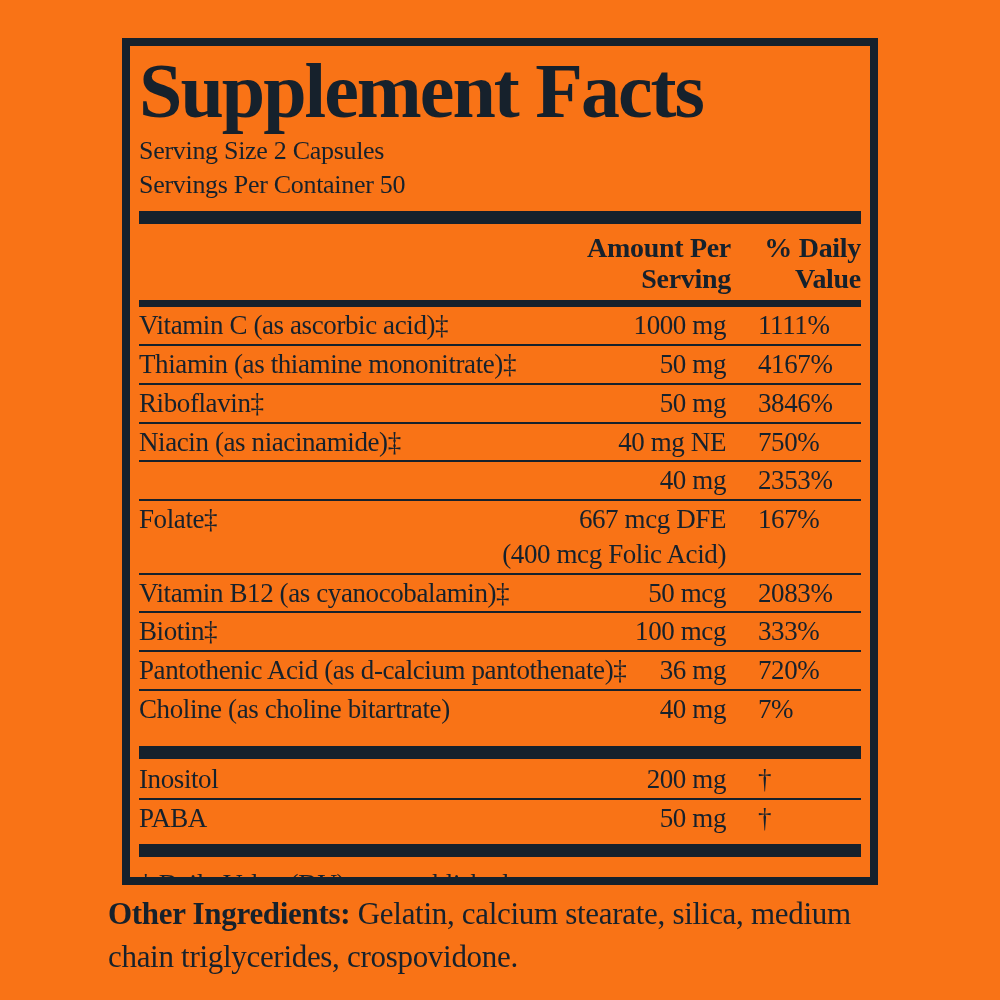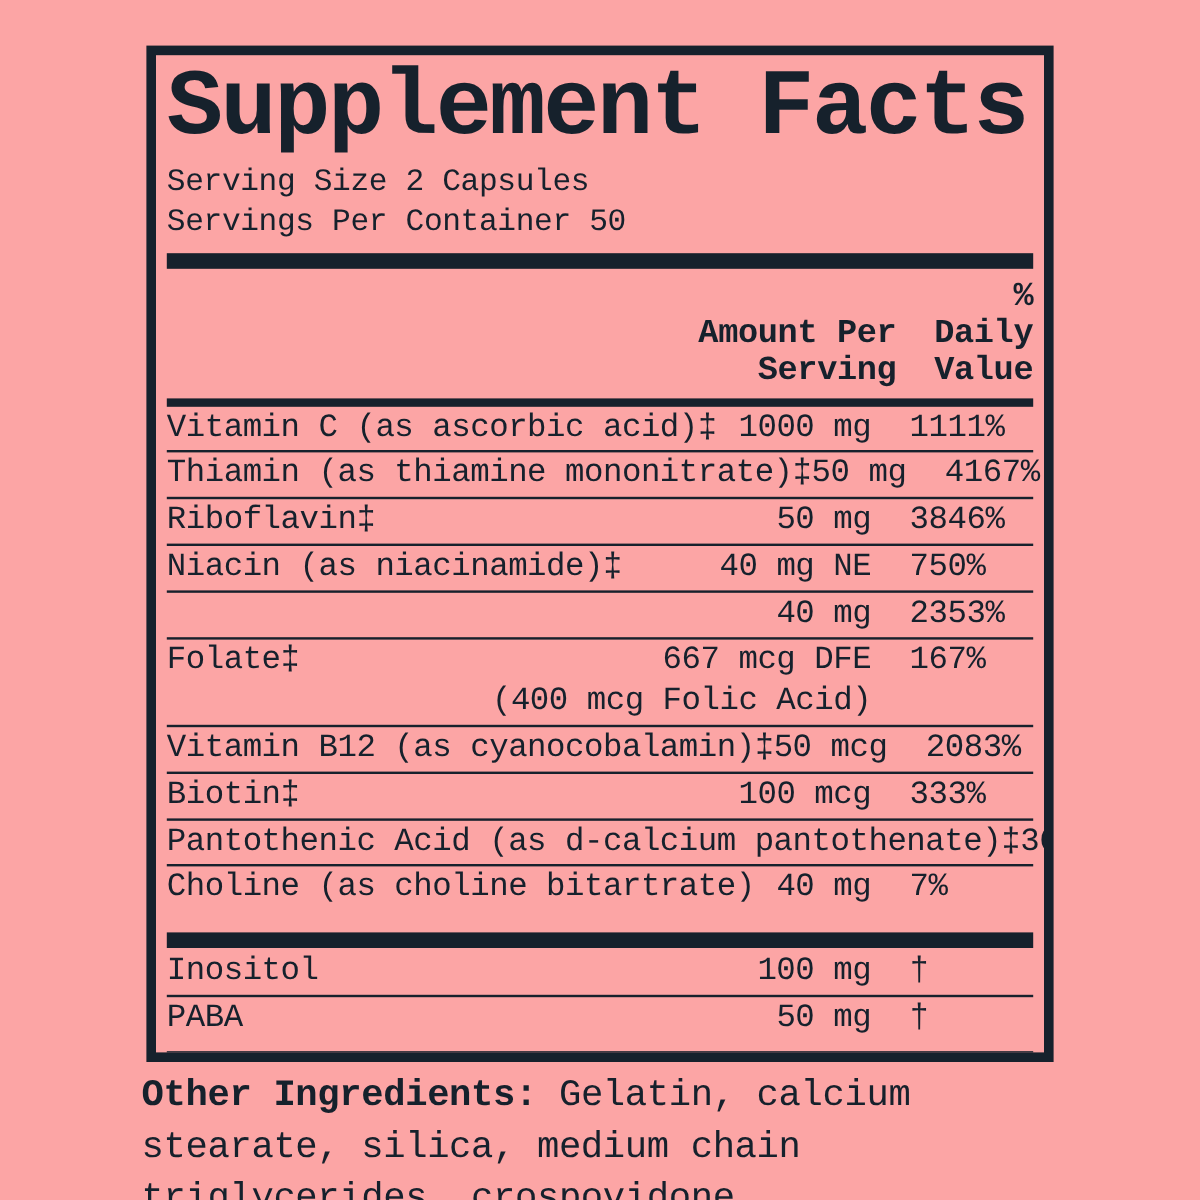--- a/index.html
+++ b/index.html
@@ -1,22 +1,22 @@
 <!DOCTYPE html>
 <html><head>
 <meta charset="utf-8">
 <style>
   * { margin: 0; padding: 0; box-sizing: border-box; }
   html, body { background: #ffffff; }
   .page {
     position: relative;
     width: 1000px;
     height: 1000px;
-    background: #fca5a5;
-    font-family: Liberation Mono, monospace;
+    background: #f97316;
+    font-family: Liberation Serif, serif;
     color: #16212c;
     overflow: hidden;
   }
   .panel {
     position: absolute;
     left: 122px;
     top: 38px;
     width: 756px;
     height: 847px;
     border: 8px solid #16212c;
@@ -42,21 +42,21 @@
     margin: 8px 0 2px 0;
   }
   .bar-medium {
     height: 7px;
     background: #16212c;
   }
   .col-headers {
     display: flex;
     justify-content: flex-end;
     align-items: flex-end;
-    gap: 4px;
+    gap: 20px;
     font-weight: bold;
     font-size: 28px;
     line-height: 1.12;
     letter-spacing: -0.3px;
     margin: 8px 0 6px 0;
   }
   .hdr-amount { width: 175px; text-align: right; }
   .hdr-dv { width: 110px; text-align: right; }
   .rows { margin-top: 0; }
   .row { padding: 3px 0 3px 0; }
@@ -74,21 +74,21 @@
   .cell-dv { flex: 0 0 103px; width: 103px; text-align: left; white-space: nowrap; margin-left: 32px; }
   .row-line.note { margin-top: 4px; }
   .section-gap { height: 10px; }
   .footnote {
     font-size: 27px;
     letter-spacing: -0.3px;
     margin: 12px 0 0 0;
   }
   .other-ingredients {
     position: absolute;
-    left: 118px;
+    left: 108px;
     top: 893px;
     width: 772px;
     font-size: 31px;
     line-height: 1.38;
     letter-spacing: -0.3px;
     color: #16212c;
   }
   .other-ingredients b { font-weight: bold; }
 </style>
 </head>
@@ -201,21 +201,21 @@
       </div>
 
     <div class="section-gap"></div>
     <div class="bar-thick"></div>
 
     <div class="rows" id="secondary-rows">
         <div class="row">
           <div class="row-line">
             <span class="cell-name">Inositol</span>
             <span class="spacer"></span>
-            <span class="cell-amount">100 mg</span>
+            <span class="cell-amount">200 mg</span>
             <span class="cell-dv">†</span>
           </div>
         </div>
         <div class="row">
           <div class="row-line">
             <span class="cell-name">PABA</span>
             <span class="spacer"></span>
             <span class="cell-amount">50 mg</span>
             <span class="cell-dv">†</span>
           </div>

